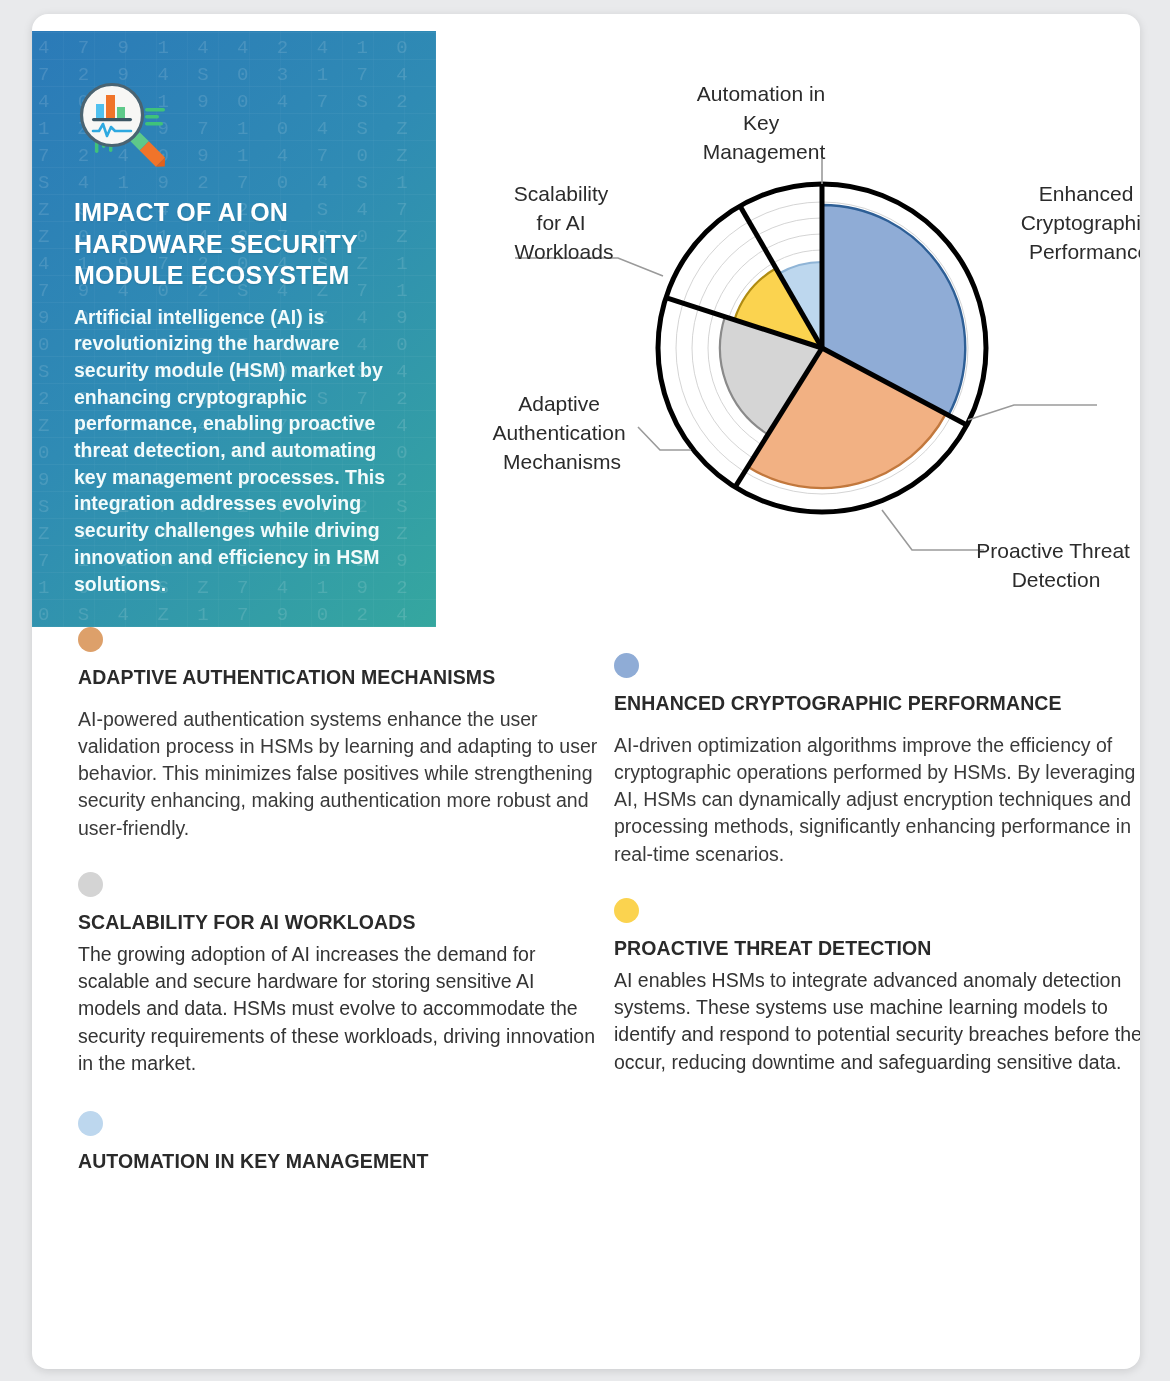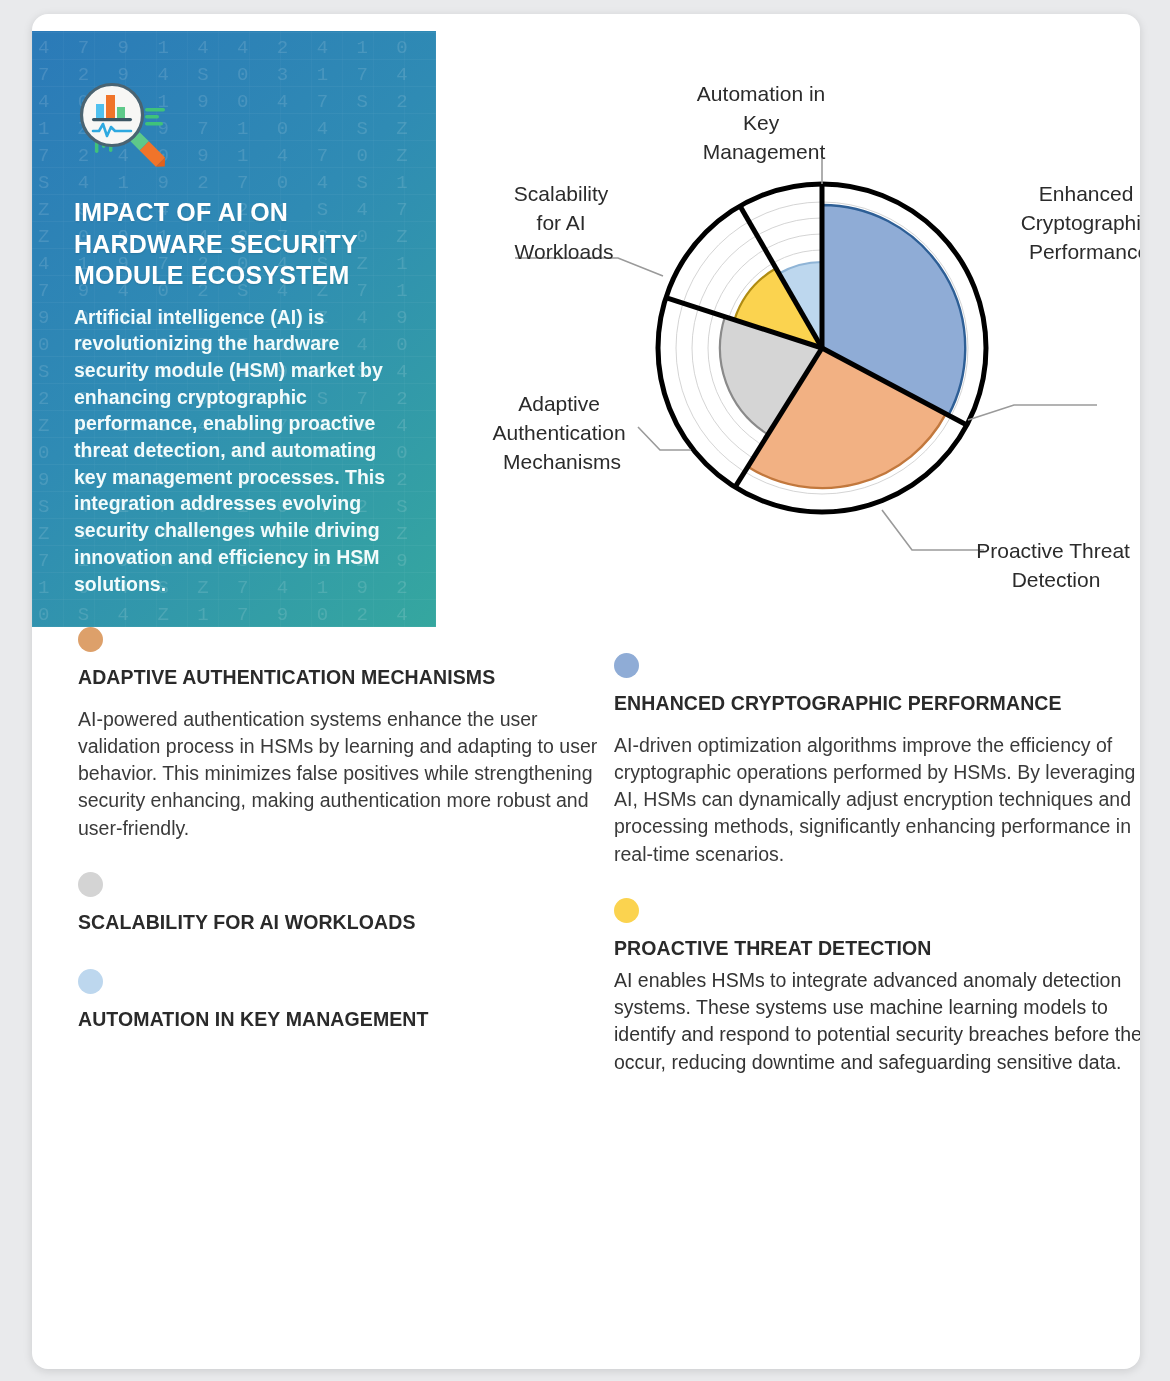--- a/index.html
+++ b/index.html
@@ -219,20 +219,21 @@
 
       <div class="sec">
         <div class="dot" style="background:#dda06a"></div>
         <h3>ADAPTIVE AUTHENTICATION MECHANISMS</h3>
         <p>AI-powered authentication systems enhance the user validation process in HSMs by learning and adapting to user behavior. This minimizes false positives while strengthening security enhancing, making authentication more robust and user-friendly.</p>
       </div>
 
       <div class="sec tight" style="margin-top:30px">
         <div class="dot" style="background:#d4d4d4"></div>
         <h3>SCALABILITY FOR AI WORKLOADS</h3>
+        <p>The growing adoption of AI increases the demand for scalable and secure hardware for storing sensitive AI models and data. HSMs must evolve to accommodate the security requirements of these workloads, driving innovation in the market.</p>
       </div>
 
       <div class="sec tight" style="margin-top:34px">
         <div class="dot" style="background:#bdd7ee"></div>
         <h3>AUTOMATION IN KEY MANAGEMENT</h3>
       </div>
 
     </div>
 
     <div class="col col-right">

